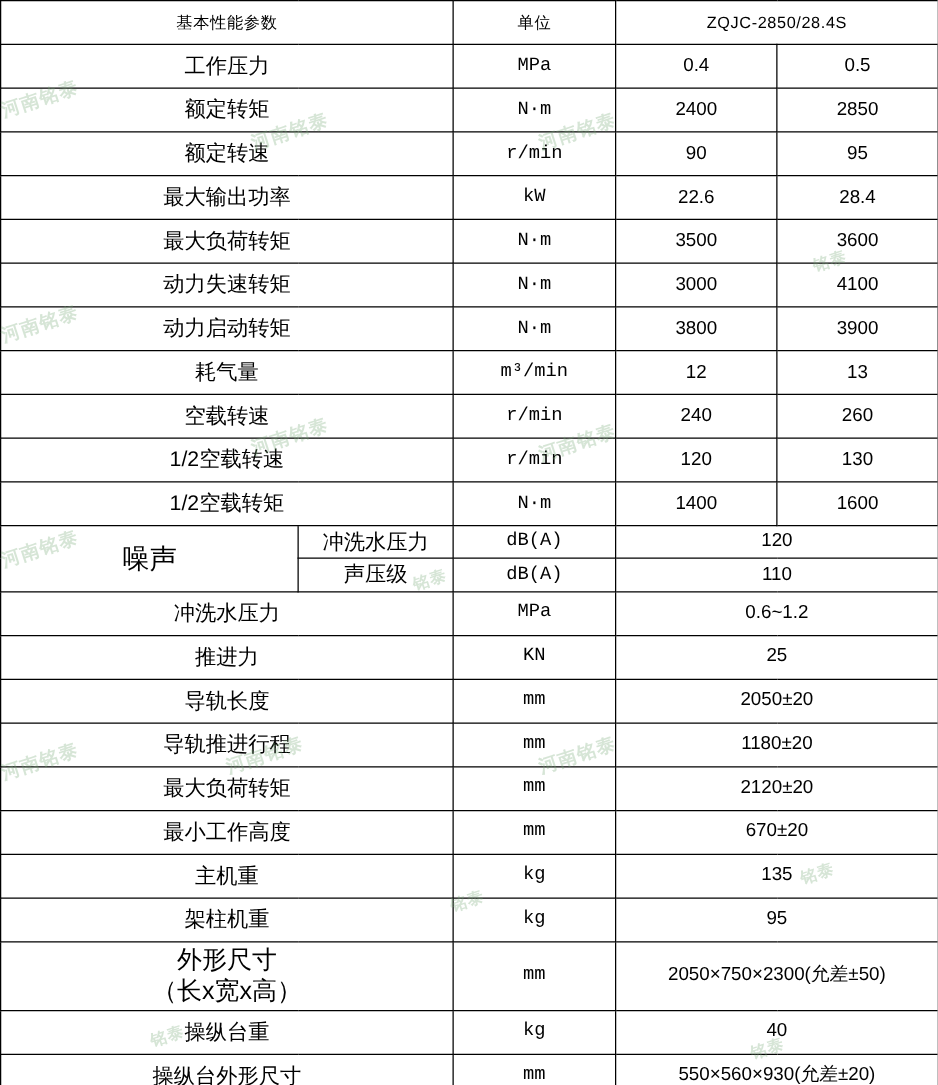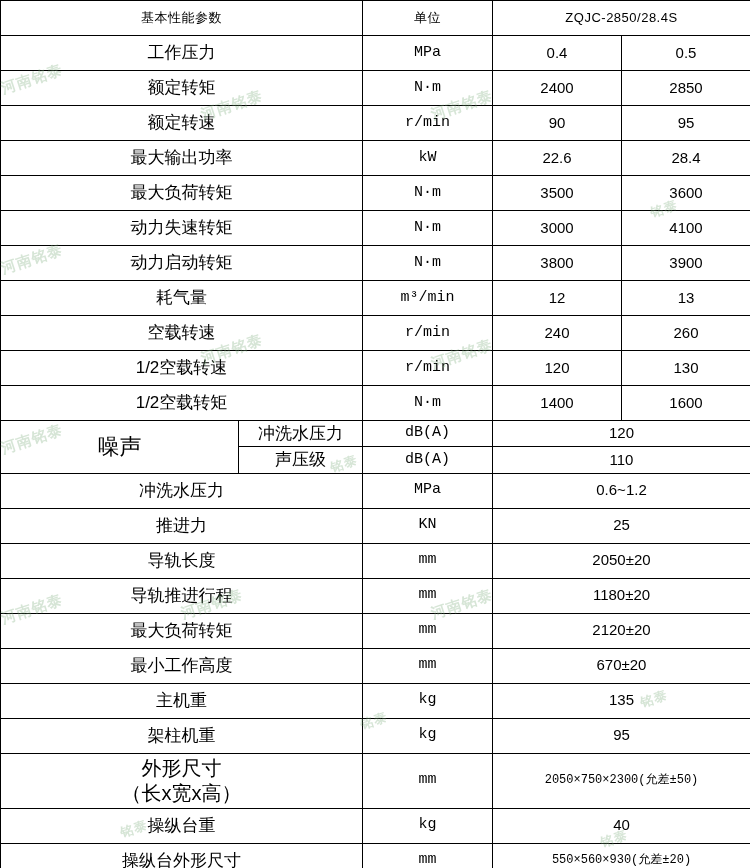--- a/index.html
+++ b/index.html
@@ -48,22 +48,22 @@
   .unit {
     font-size: 15px;
     font-family: Liberation Mono, monospace;
   }
   .val {
     font-size: 15px;
     font-family: Liberation Sans, sans-serif;
     margin-left: 40px;
   }
   .val-cn {
-    font-size: 12px;
-    font-family: Liberation Mono, monospace;
+    font-size: 15px;
+    font-family: Liberation Sans, sans-serif;
   }
   .noise-label {
     font-size: 22px;
   }
   .sub-label {
     font-size: 17px;
   }
   .two-line {
     font-size: 20px;
     line-height: 1.35;

